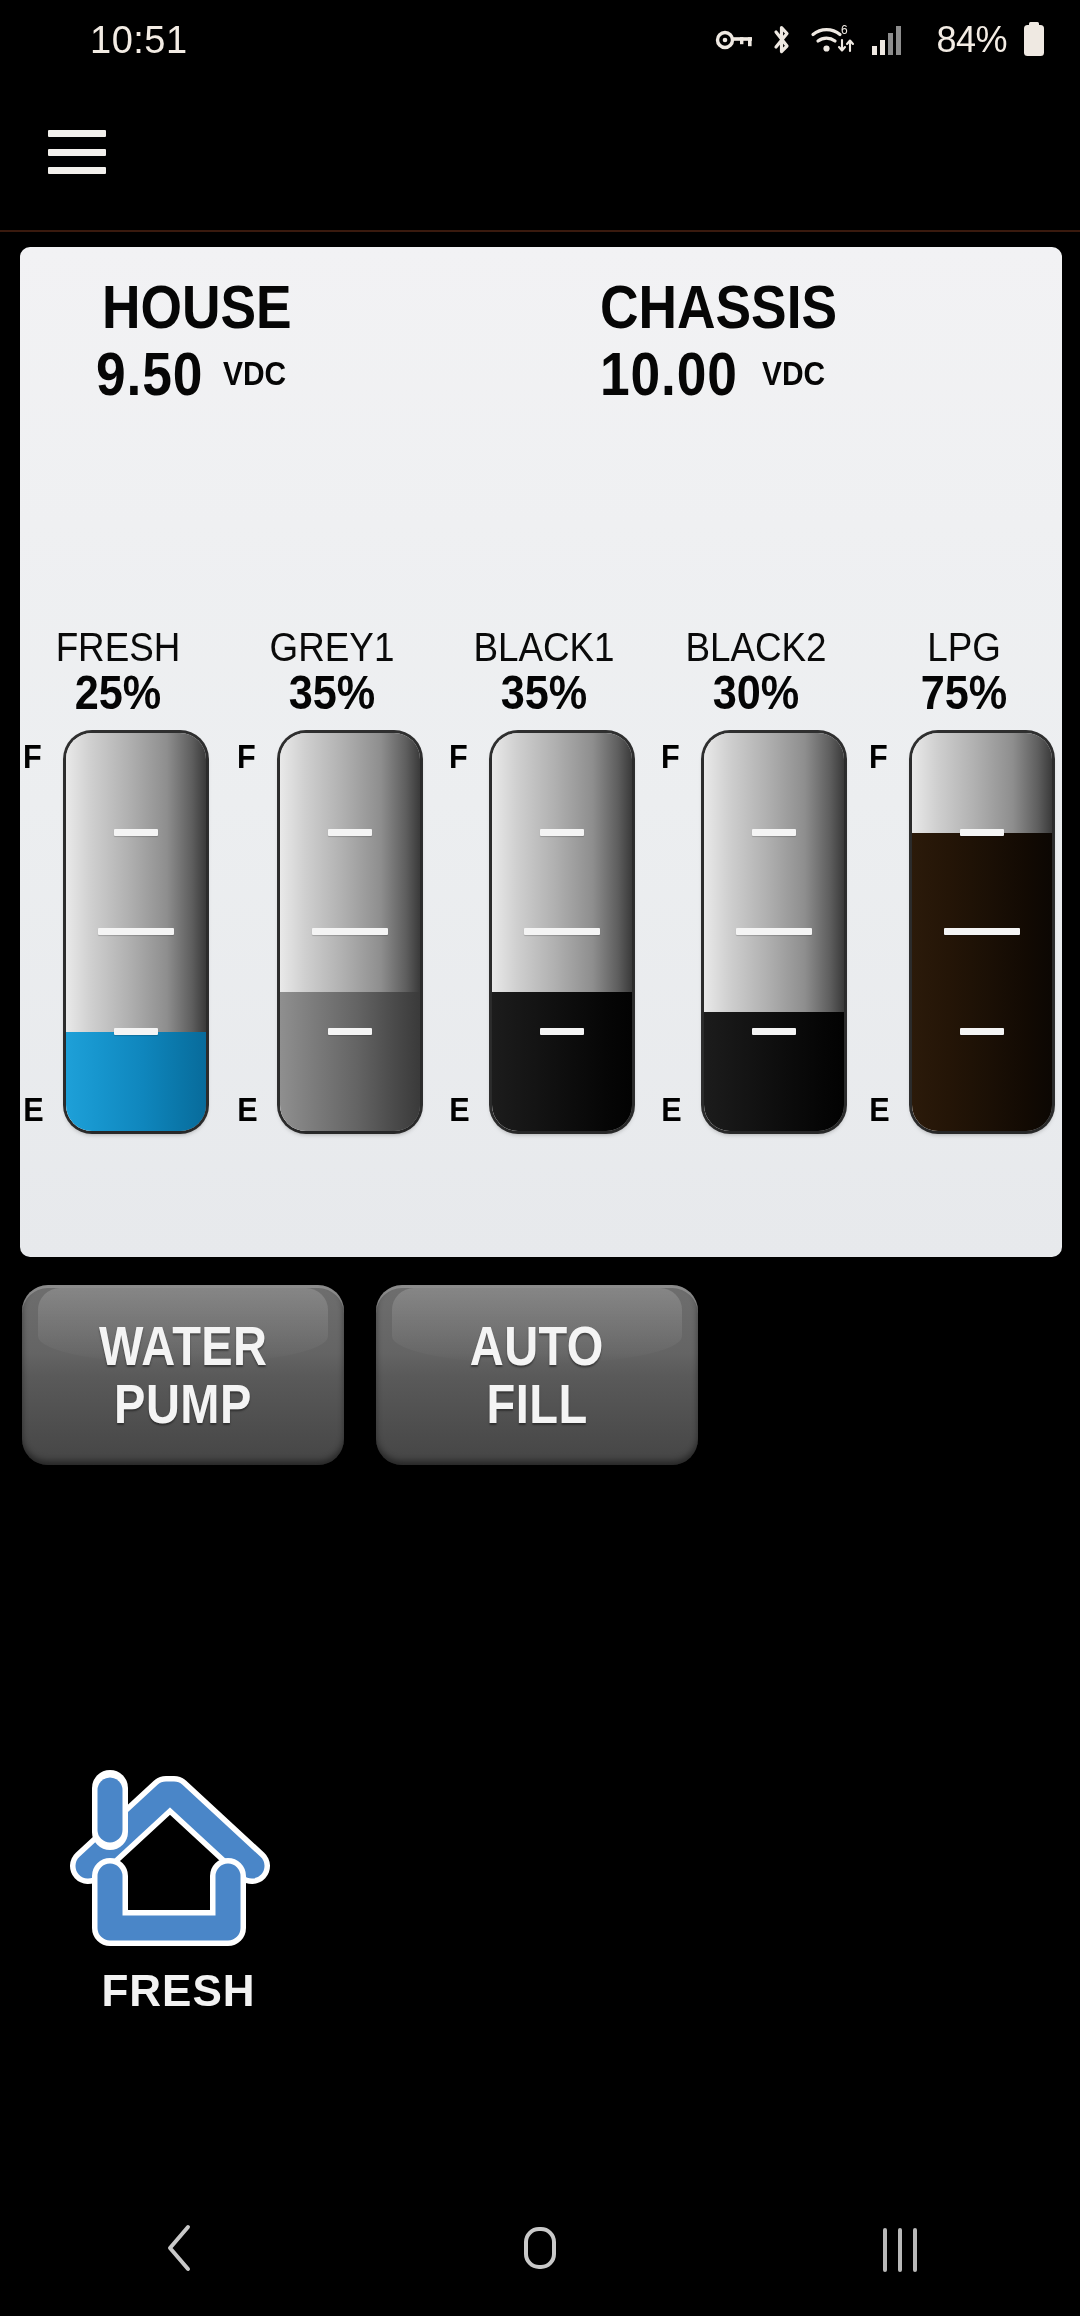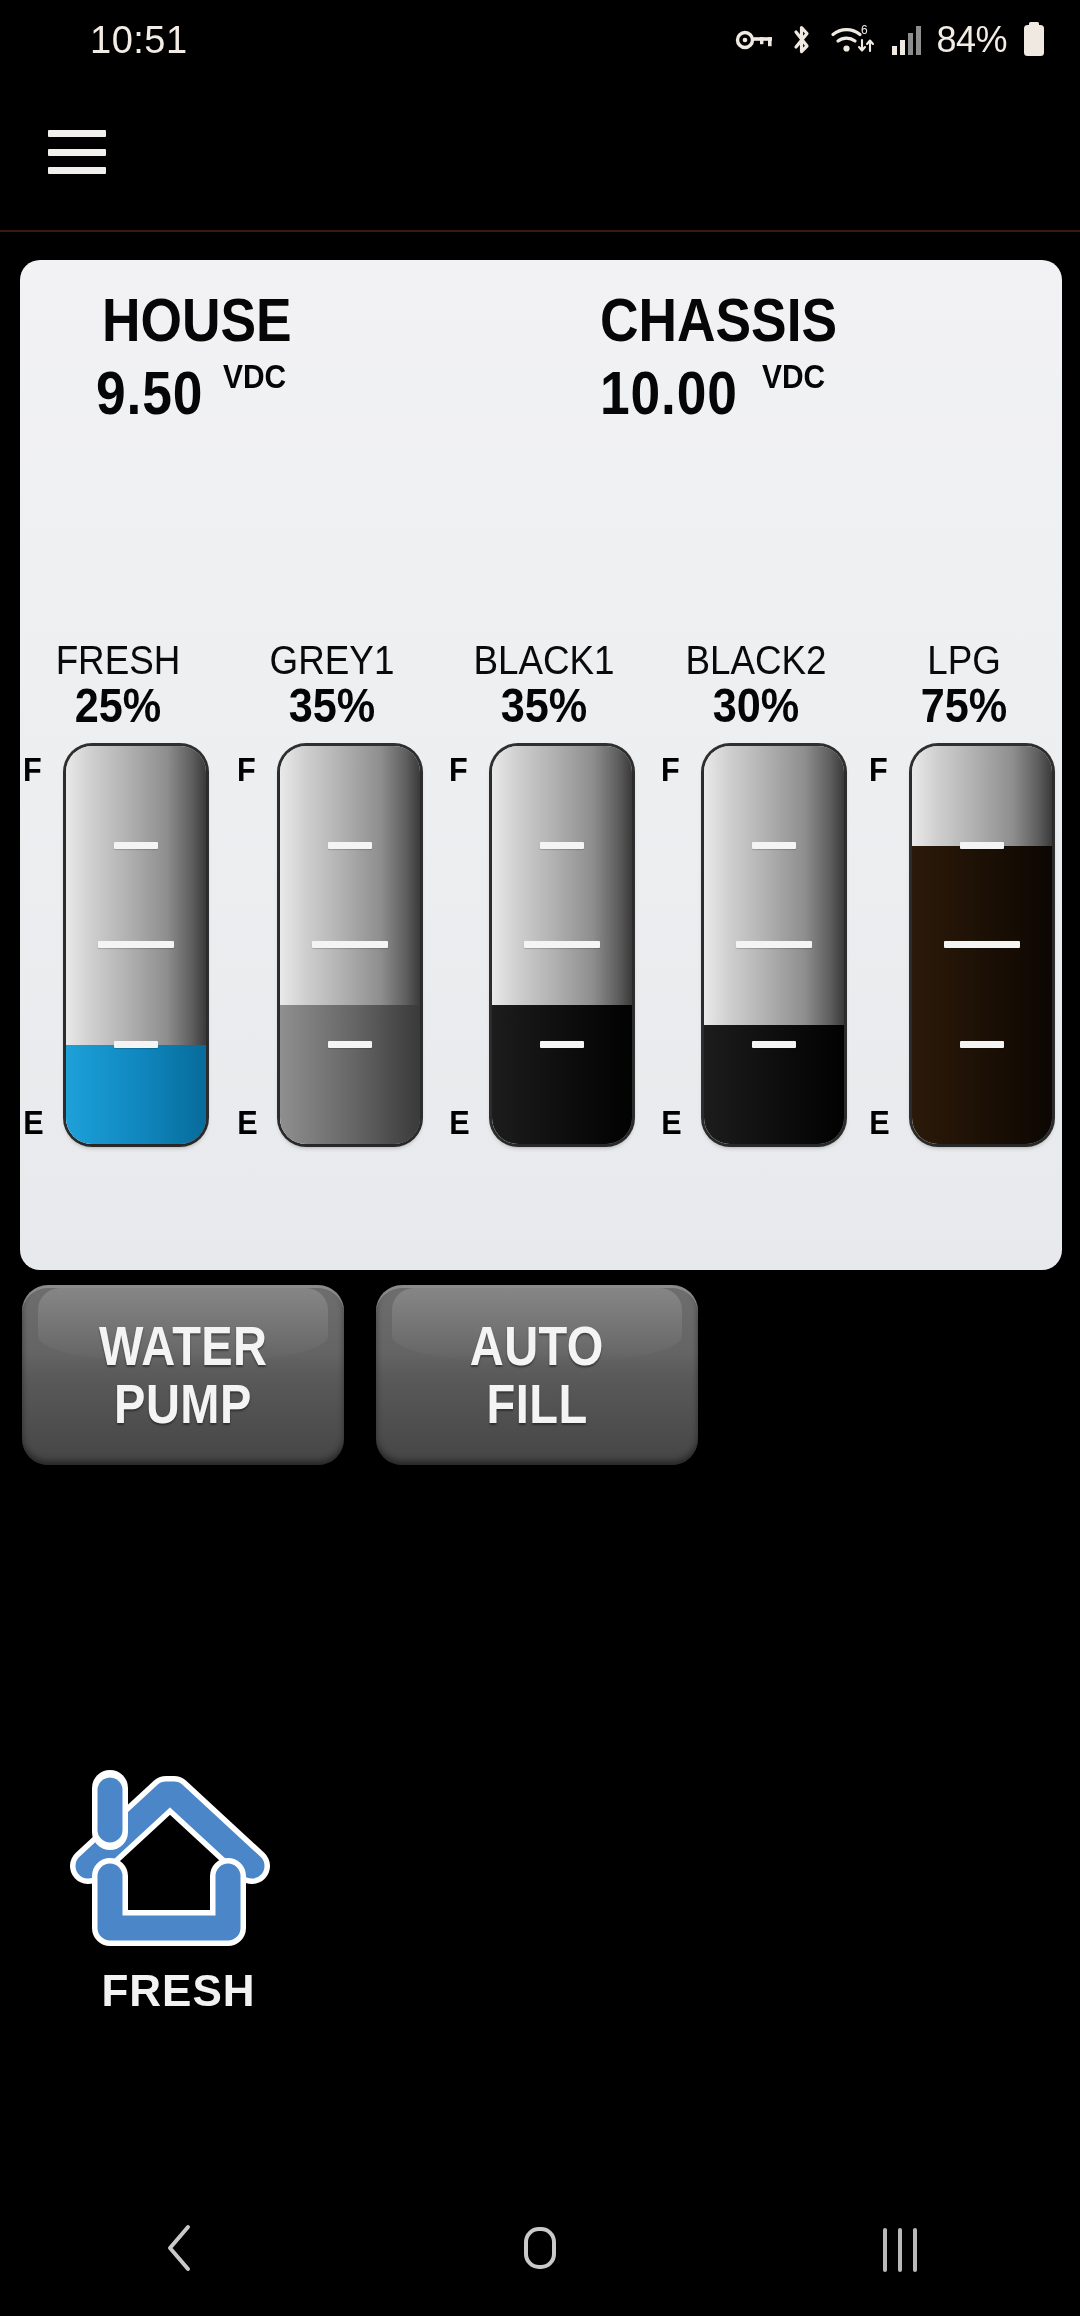--- a/index.html
+++ b/index.html
@@ -12,52 +12,52 @@
 
   
   .statusbar{
     position:absolute; top:0; left:0; width:1080px; height:80px;
     display:flex; align-items:center; justify-content:space-between;
     padding:0 34px 0 44px;
   }
   .clock{ font-size:38px; color:#f3ece4; letter-spacing:.5px;margin-left:46px; }
   .sysicons{ display:flex; align-items:center; gap:15px; }
   .sysicons svg{ display:block; }
-  .batt-pct{ font-size:36px; color:#f3ece4; margin-left:0; letter-spacing:-.5px; }
+  .batt-pct{ font-size:36px; color:#f3ece4; margin-left:20px; letter-spacing:-.5px; }
 
   
   .appheader{
     position:absolute; top:80px; left:0; width:1080px; height:152px;
     border-bottom:2px solid #3a1a0e;
   }
   .hamburger{
     position:absolute; left:48px; top:50px; width:58px; height:44px;
     display:flex; flex-direction:column; justify-content:space-between;
     cursor:pointer;
   }
   .hamburger span{ display:block; height:7px; background:#f2f0ec; border-radius:1px; }
 
   
   .panel{
-    position:absolute; left:20px; top:260px; width:1042px; height:1010px;
+    position:absolute; left:20px; top:247px; width:1042px; height:1010px;
     background:linear-gradient(180deg,#f2f2f4 0%,#eceef0 55%,#e7e9ec 100%);
-    border-radius:20px; overflow:hidden;
+    border-radius:10px; overflow:hidden;
   }
 
   
   .volt-row{ position:absolute; top:28px; left:0; width:100%; height:150px; }
   .volt{ position:absolute; text-align:left; color:#060606; }
   .volt.house{ left:76px; }
   .volt.chassis{ left:580px; }
   .volt-name{
     font-size:62px; font-weight:700; letter-spacing:0px;
     transform:scaleX(.86); transform-origin:left center;
     line-height:1.02; white-space:nowrap;
   }
-  .volt-valrow{ display:flex; align-items:flex-start; margin-top:6px; }
+  .volt-valrow{ display:flex; align-items:center; margin-top:0; }
   .volt-val{
     font-size:62px; font-weight:700;
     transform:scaleX(.86); transform-origin:left center;
     letter-spacing:1px;
   }
   .volt-unit{
     font-size:34px; font-weight:700; margin-left:2px;
     transform:scaleX(.88); transform-origin:left center;
   }
   .volt.house .volt-name{ margin-left:6px; }

